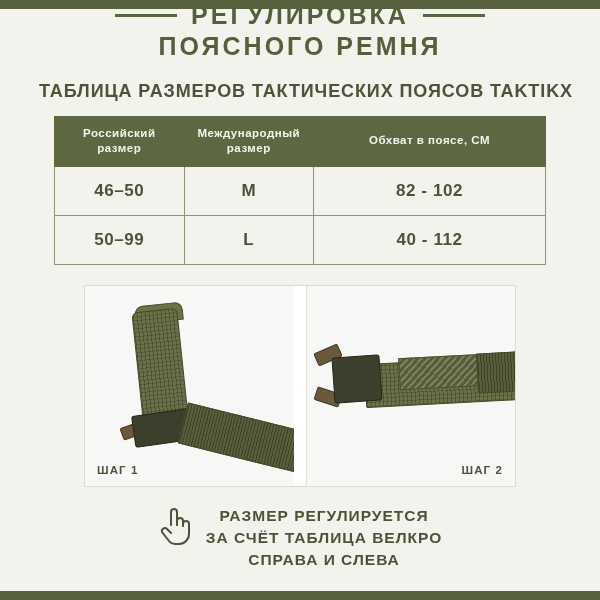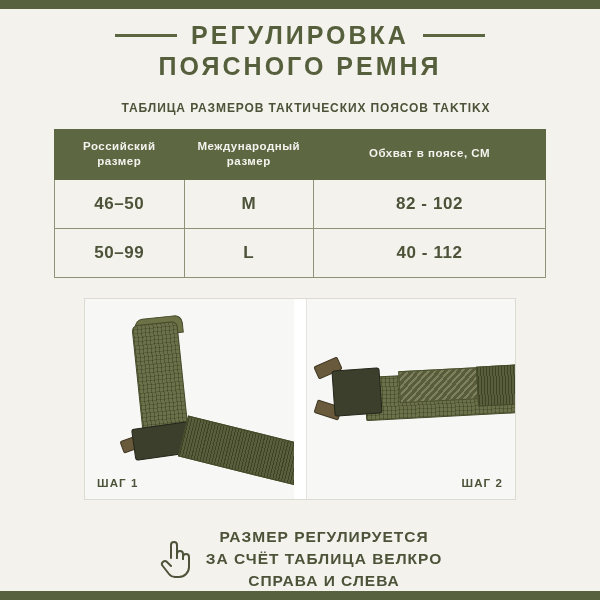--- a/index.html
+++ b/index.html
@@ -26,21 +26,20 @@
     position: absolute;
     left: 0;
     width: 600px;
     height: 9px;
     background: #57613f;
   }
   .edge-bar.top { top: 0; }
   .edge-bar.bottom { bottom: 0; }
 
   .header {
-    padding-top: 20px;
     text-align: center;
   }
   .title-line {
     position: relative;
     display: block;
     font-size: 25px;
     letter-spacing: 3px;
     font-weight: bold;
     color: #565f3c;
     line-height: 1.25;
@@ -51,21 +50,21 @@
     justify-content: center;
     gap: 14px;
   }
   .title-rule {
     width: 62px;
     height: 3px;
     background: #5c6640;
   }
   .subtitle {
     margin-top: 18px;
-    font-size: 12px;
+    font-size: 18px;
     letter-spacing: 0.9px;
     font-weight: bold;
     color: #4c5338;
     margin-left: 12px;
   }
 
   
   .table-wrap {
     margin: 14px auto 0 auto;
     width: 492px;
@@ -220,24 +219,23 @@
     transform: rotate(-24deg);
   }
   #p2-buckle-lever2 {
     left: 8px; top: 104px;
     width: 24px; height: 12px;
     transform: rotate(18deg);
   }
 
   
   .footer {
-    margin: 26px auto 0 auto;
+    margin: 18px auto 0 auto;
     width: 430px;
     display: flex;
-    align-items: center;
     justify-content: center;
     gap: 14px;
   }
   .hand-icon {
     width: 34px;
     height: 42px;
     flex: none;
   }
   .footer-text {
     text-align: center;

